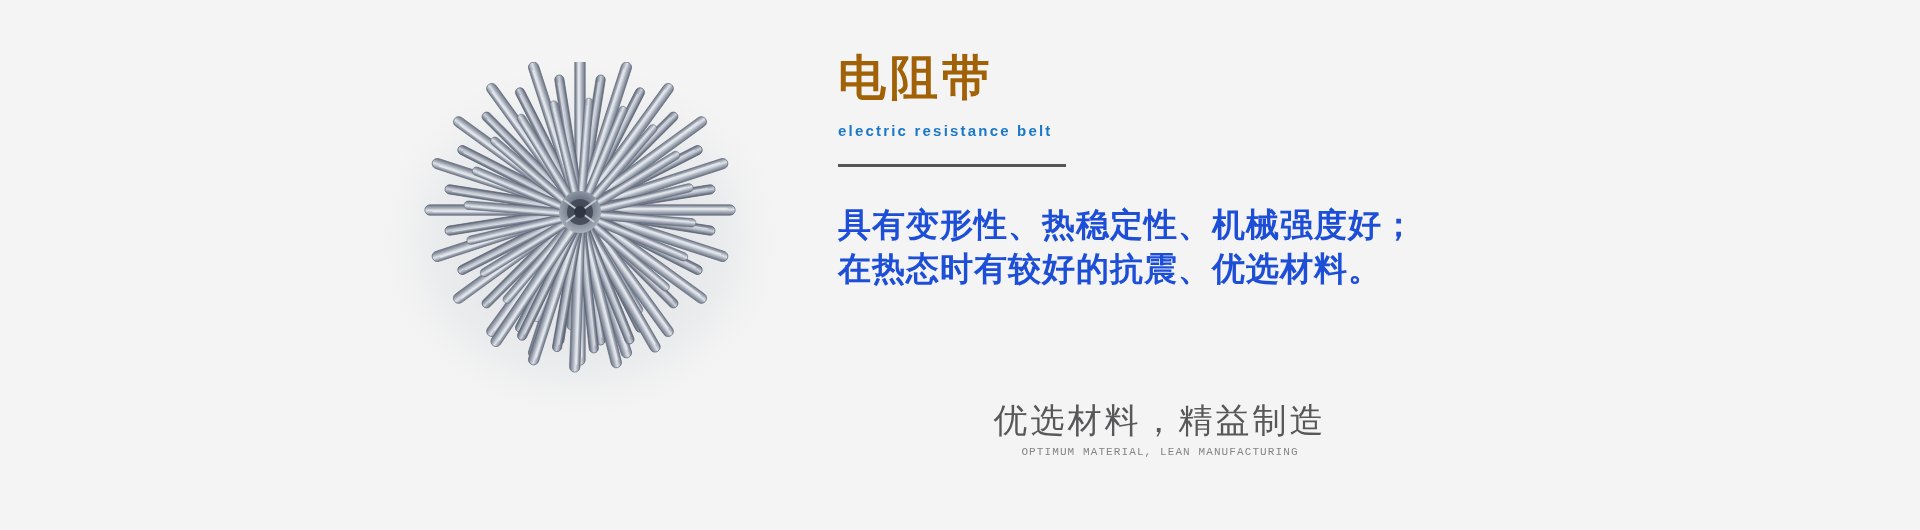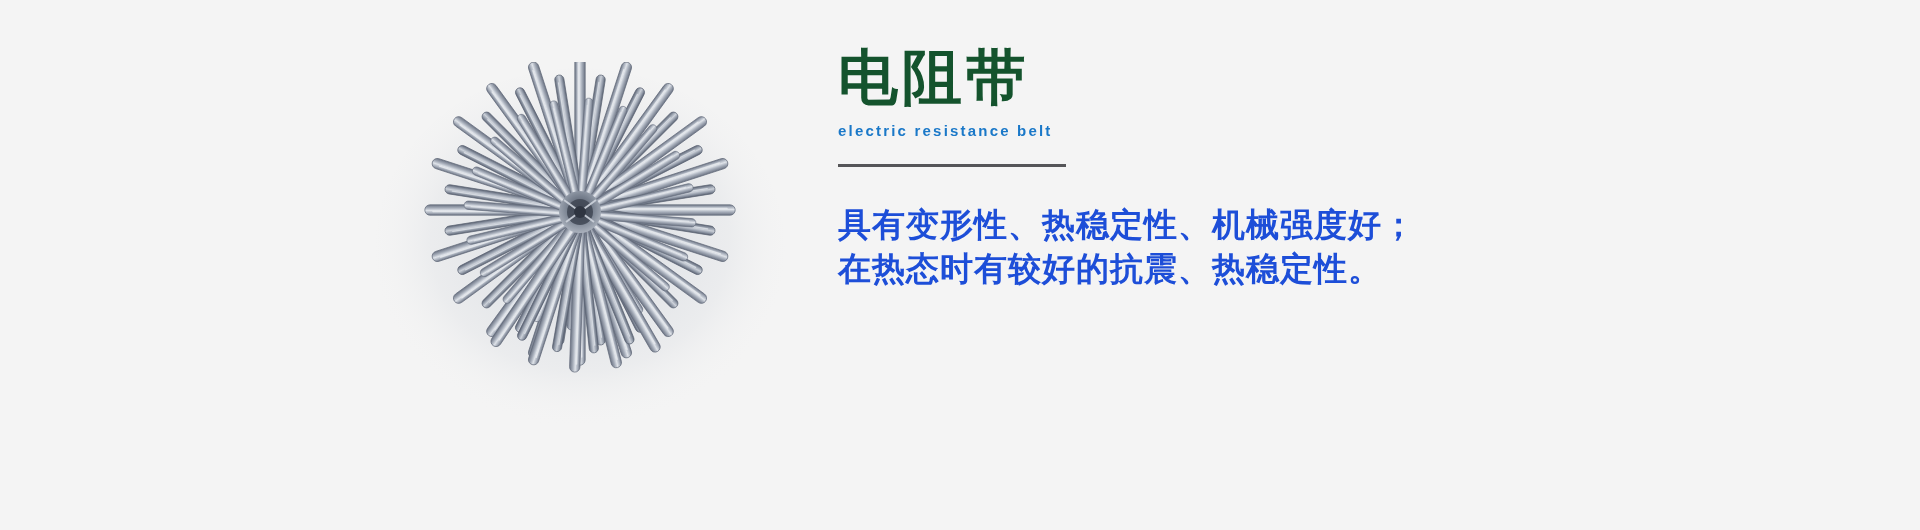--- a/index.html
+++ b/index.html
@@ -37,24 +37,24 @@
 
   
   .text-col {
     position: absolute;
     left: 838px;
     top: 42px;
     width: 980px;
   }
 
   .title-zh {
-    font-size: 60px;
+    font-size: 48px;
     line-height: 72px;
     font-weight: bold;
-    color: #14532d;
+    color: #a16207;
     letter-spacing: 4px;
     margin: 0;
     white-space: nowrap;
   }
 
   .title-en {
     font-size: 15px;
     line-height: 26px;
     font-weight: bold;
     color: #1a78c8;
@@ -384,19 +384,23 @@
   <div class="text-col">
 
     <div class="title-zh">电阻带</div>
 
     <div class="title-en">electric resistance belt</div>
 
     <div class="divider"></div>
 
     <div class="body-text">
       <div class="body-line">具有变形性、热稳定性、机械强度好；</div>
-      <div class="body-line">在热态时有较好的抗震、热稳定性。</div>
+      <div class="body-line">在热态时有较好的抗震、优选材料。</div>
     </div>
 
   </div>
 
+  <div class="tagline-block">
+    <div class="tagline-zh">优选材料，精益制造</div>
+    <div class="tagline-en">OPTIMUM MATERIAL, LEAN MANUFACTURING</div>
+  </div>
 
 </div>
 
 </body></html>

